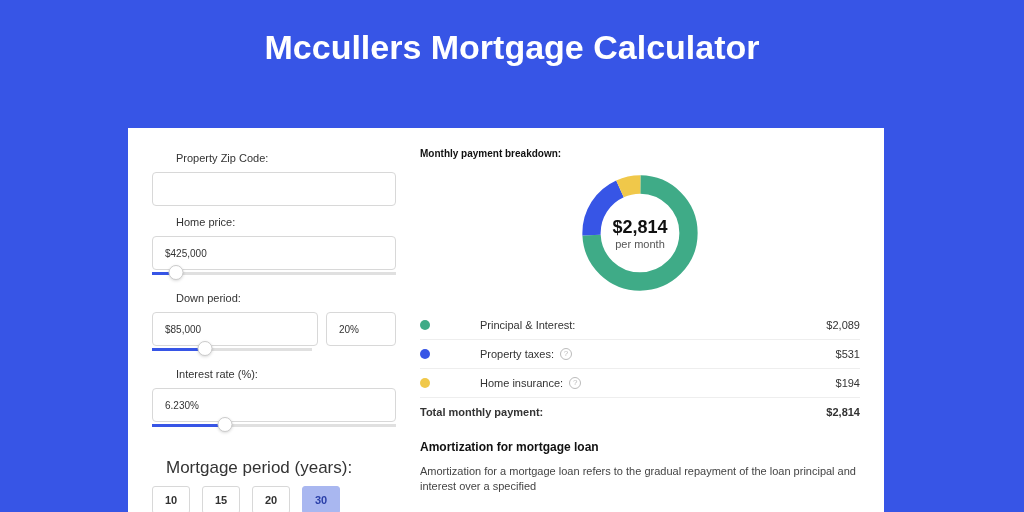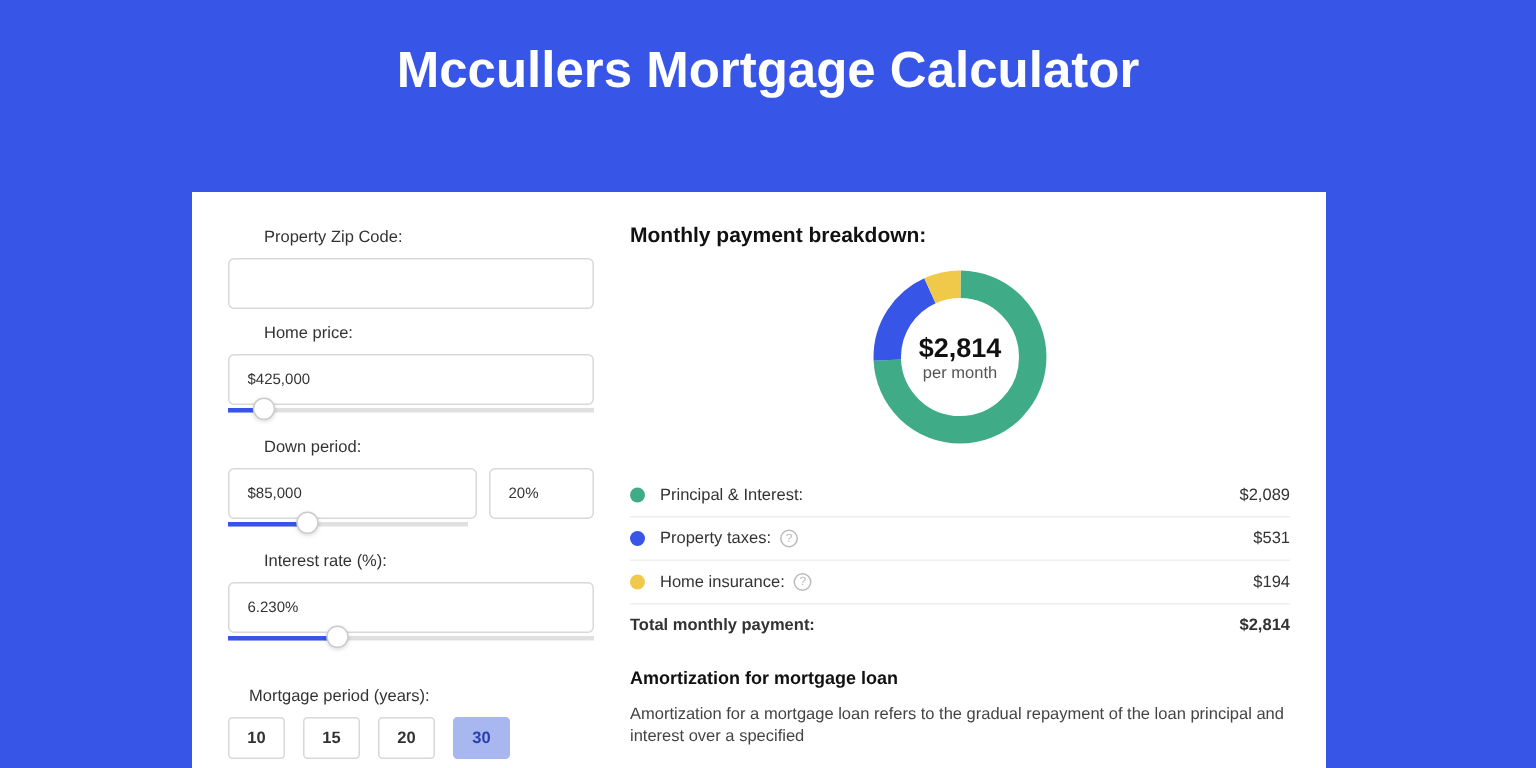--- a/index.html
+++ b/index.html
@@ -90,21 +90,21 @@
     transform: translateX(-50%);
   }
   .dp-row {
     display: flex;
     gap: 8px;
   }
   .dp-row .text-input.amount { flex: 1; }
   .dp-row .text-input.pct { width: 70px; }
   .section-gap { margin-bottom: 10px; }
   .period-label {
-    font-size: 11px;
+    font-size: 17px;
     color: #333;
     margin-top: 24px;
     margin-bottom: 8px;
     padding-left: 14px;
   }
   .period-row {
     display: flex;
     gap: 0;
   }
   .period-btn {
@@ -145,21 +145,21 @@
     left: 1px;
     top: 1px;
     width: 14px;
     height: 14px;
     background: #fff;
     border-radius: 50%;
     box-shadow: 0 1px 2px rgba(0,0,0,0.2);
   }
 
   .right-title {
-    font-size: 14px;
+    font-size: 10px;
     font-weight: 700;
     color: #111;
     margin-bottom: 10px;
   }
   .donut-wrap {
     display: flex;
     justify-content: center;
     margin-bottom: 14px;
   }
   .donut {
@@ -185,20 +185,21 @@
     color: #555;
   }
 
   .legend-row {
     display: flex;
     align-items: center;
     padding: 8px 0;
     border-bottom: 1px solid #eee;
     font-size: 11px;
     color: #333;
+    gap: 40px;
   }
   .legend-row.total {
     font-weight: 700;
     border-bottom: none;
   }
   .legend-dot {
     width: 10px;
     height: 10px;
     border-radius: 50%;
     margin-right: 10px;

